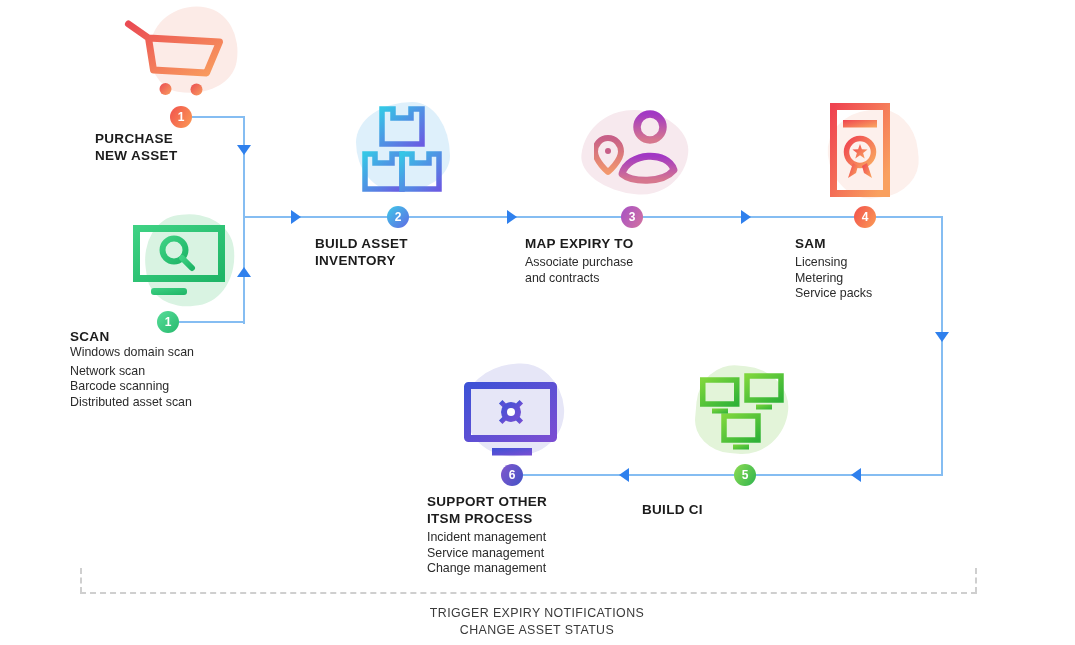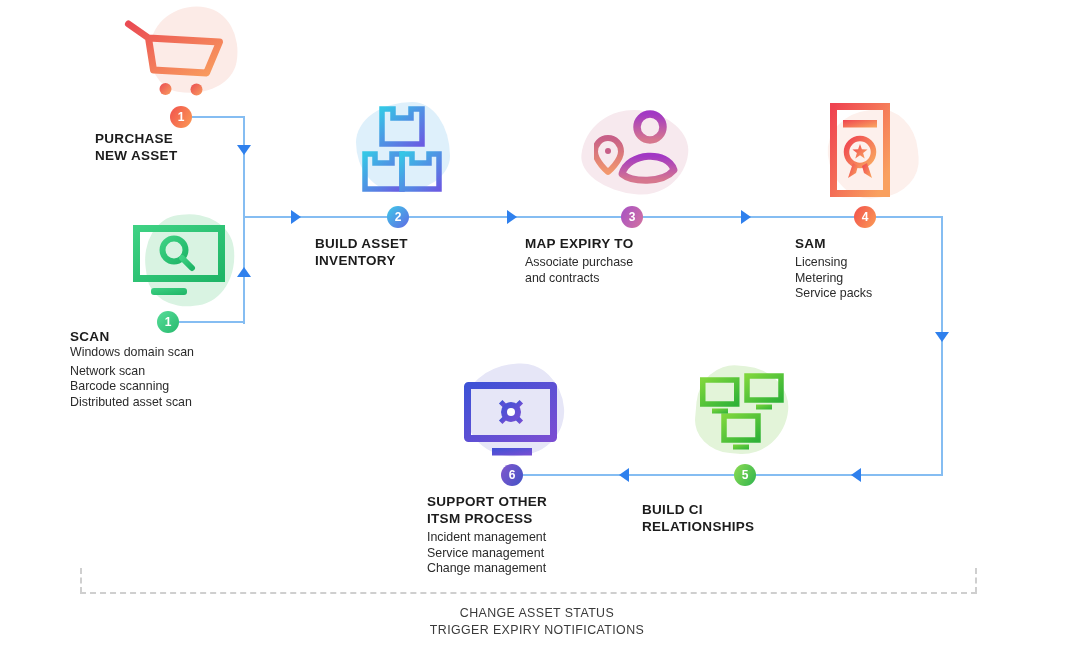--- a/index.html
+++ b/index.html
@@ -196,21 +196,20 @@
       <rect x="12" y="36.5" width="16" height="5" fill="url(#gci)"></rect>
       <rect x="56" y="32.5" width="16" height="5" fill="url(#gci)"></rect>
       <rect x="33" y="72.5" width="16" height="5" fill="url(#gci)"></rect>
     </svg>
   </div>
   <div class="badge" style="left:734px;top:464px;background:linear-gradient(120deg,#8edb52,#2eb44f);">
       <span>5</span>
     </div>
   <div class="label" style="left:642px;top:493px;width:170px;margin-top:8px;">
     <div class="title-line">BUILD CI</div>
-    <div class="title-line">RELATIONSHIPS</div>
   </div>
 
   <div class="icon-group" style="left:458px;top:364px;width:108px;height:94px;">
     <div class="blob" style="left:8px;top:0;width:98px;height:92px;background:#e6e6f7;border-radius:55% 45% 50% 50%/45% 55% 50% 50%;transform:rotate(-5deg);"></div>
     <svg style="left:6px;top:18px;" width="96" height="76" viewBox="0 0 96 76">
       <defs>
           <linearGradient id="gi" x1="0" y1="0" x2="1" y2="1">
         <stop offset="0" stop-color="#3e52d6"></stop>
             <stop offset="1" stop-color="#7a4ed2"></stop>
           </linearGradient>
@@ -240,17 +239,17 @@
     <div class="detail-line detail-gap">Incident management</div>
     <div class="detail-line">Service management</div>
     <div class="detail-line">Change management</div>
   </div>
 
   <div class="dash v" style="left:80px;top:568px;height:25px;"></div>
   <div class="dash h" style="left:80px;top:592px;width:897px;"></div>
   <div class="dash v" style="left:975px;top:568px;height:25px;"></div>
 
   <div class="footer" style="left:337px;top:605px;width:400px;">
+    <div>TRIGGER EXPIRY NOTIFICATIONS</div>
     <div>CHANGE ASSET STATUS</div>
-    <div>TRIGGER EXPIRY NOTIFICATIONS</div>
   </div>
 
 </div>
 
 </body></html>

